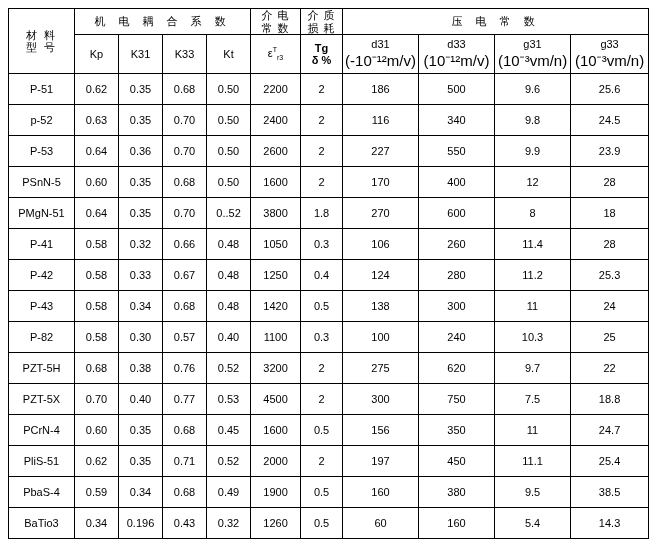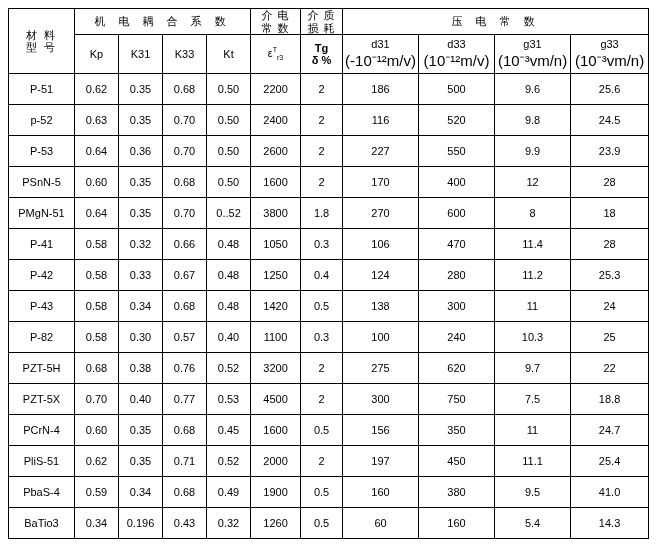--- a/index.html
+++ b/index.html
@@ -172,21 +172,21 @@
         </tr>
         <tr>
           <td class="row-label">p-52</td>
           <td class="data">0.63</td>
           <td class="data">0.35</td>
           <td class="data">0.70</td>
           <td class="data">0.50</td>
           <td class="data">2400</td>
           <td class="data">2</td>
           <td class="data">116</td>
-          <td class="data">520</td>
+          <td class="data">340</td>
           <td class="data">9.8</td>
           <td class="data">24.5</td>
         </tr>
         <tr>
           <td class="row-label">P-53</td>
           <td class="data">0.64</td>
           <td class="data">0.36</td>
           <td class="data">0.70</td>
           <td class="data">0.50</td>
           <td class="data">2600</td>
@@ -224,21 +224,21 @@
         </tr>
         <tr>
           <td class="row-label">P-41</td>
           <td class="data">0.58</td>
           <td class="data">0.32</td>
           <td class="data">0.66</td>
           <td class="data">0.48</td>
           <td class="data">1050</td>
           <td class="data">0.3</td>
           <td class="data">106</td>
-          <td class="data">470</td>
+          <td class="data">260</td>
           <td class="data">11.4</td>
           <td class="data">28</td>
         </tr>
         <tr>
           <td class="row-label">P-42</td>
           <td class="data">0.58</td>
           <td class="data">0.33</td>
           <td class="data">0.67</td>
           <td class="data">0.48</td>
           <td class="data">1250</td>
@@ -330,21 +330,21 @@
           <td class="row-label">PbaS-4</td>
           <td class="data">0.59</td>
           <td class="data">0.34</td>
           <td class="data">0.68</td>
           <td class="data">0.49</td>
           <td class="data">1900</td>
           <td class="data">0.5</td>
           <td class="data">160</td>
           <td class="data">380</td>
           <td class="data">9.5</td>
-          <td class="data">41.0</td>
+          <td class="data">38.5</td>
         </tr>
         <tr>
           <td class="row-label">BaTio3</td>
           <td class="data">0.34</td>
           <td class="data">0.196</td>
           <td class="data">0.43</td>
           <td class="data">0.32</td>
           <td class="data">1260</td>
           <td class="data">0.5</td>
           <td class="data">60</td>

